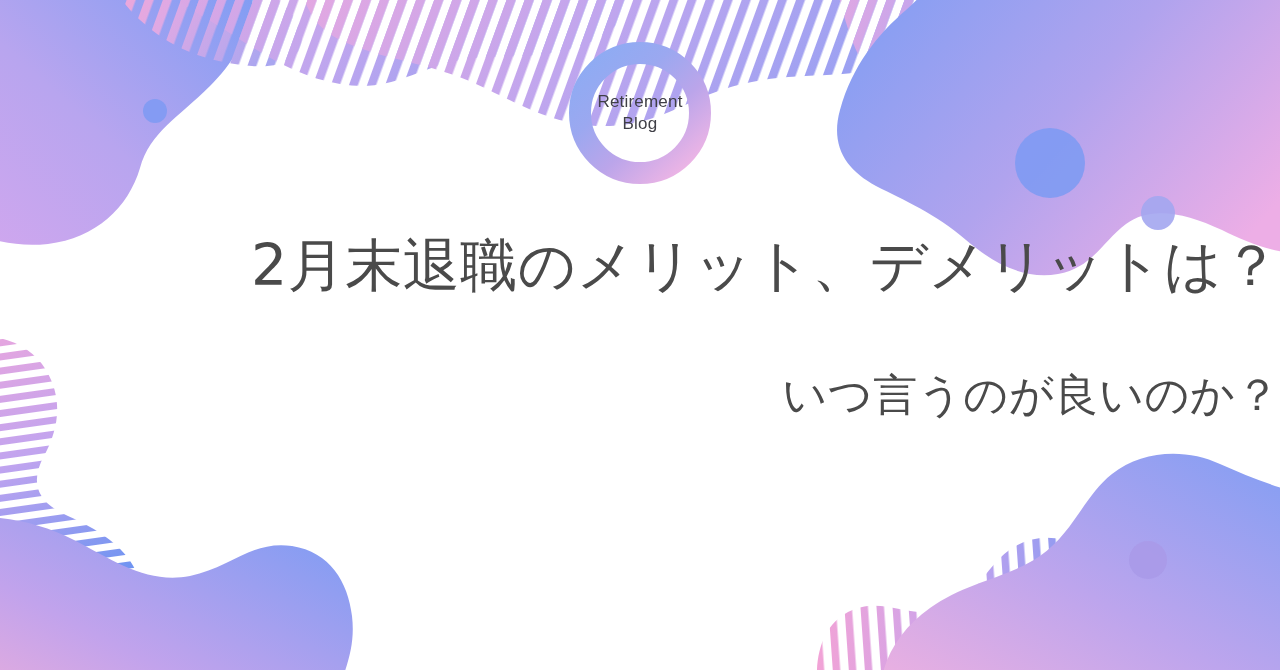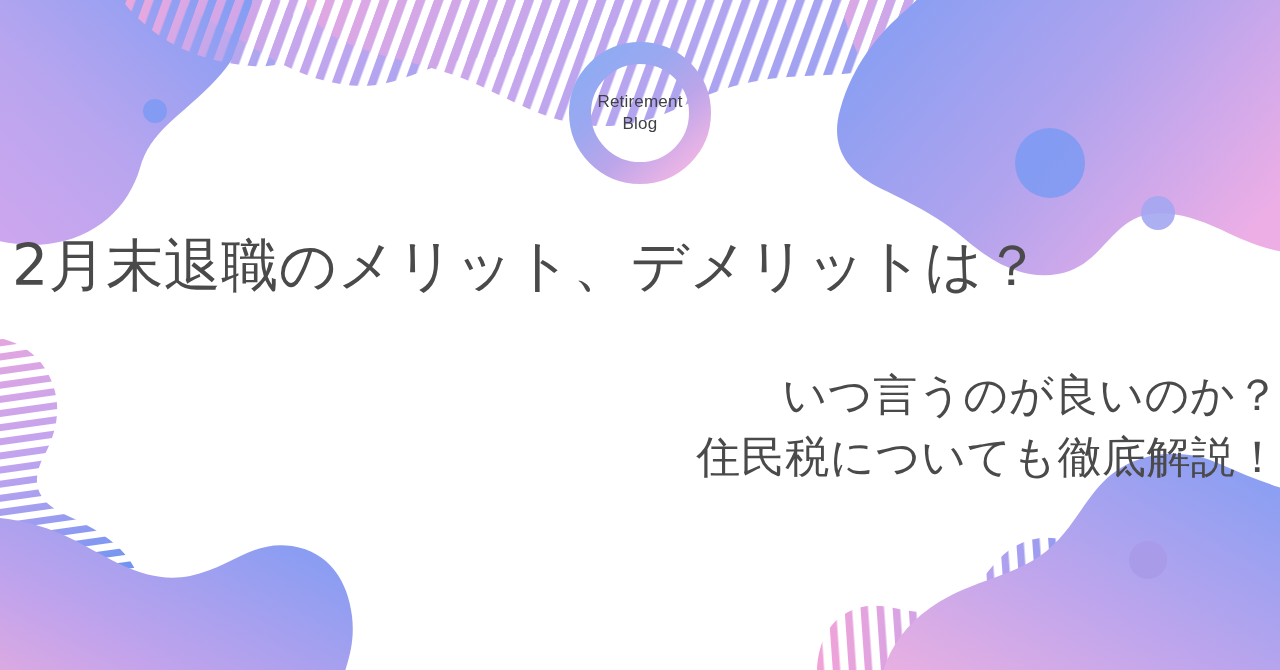--- a/index.html
+++ b/index.html
@@ -50,24 +50,24 @@
     font-size: 17px;
     letter-spacing: 0.2px;
     text-align: center;
     font-family: "Liberation Sans", "DejaVu Sans", sans-serif;
   }
   .logo-text span { display: block; white-space: nowrap; }
 
   
   .title-block {
     position: absolute;
-    left: 12px;
+    left: 4px;
     right: 0;
     top: 232px;
-    text-align: left;
+    text-align: right;
     color: #4a4a4a;
   }
   .main-title {
     font-size: 57px;
     line-height: 1.18;
     font-weight: 400;
     letter-spacing: 0.5px;
     color: #4a4a4a;
     white-space: nowrap;
     font-family: "DejaVu Sans", "Liberation Sans", sans-serif;
@@ -305,16 +305,15 @@
       <span>Blog</span>
     </div>
   </div>
 
   <div class="title-block">
     <div class="main-title">2月末退職のメリット、デメリットは？</div>
   </div>
 
   <div class="sub-block">
     <div class="sub-line">いつ言うのが良いのか？</div>
-    <div class="sub-line">住民税についても徹底解説！</div>
   </div>
 
 </div>
 
 </body></html>

